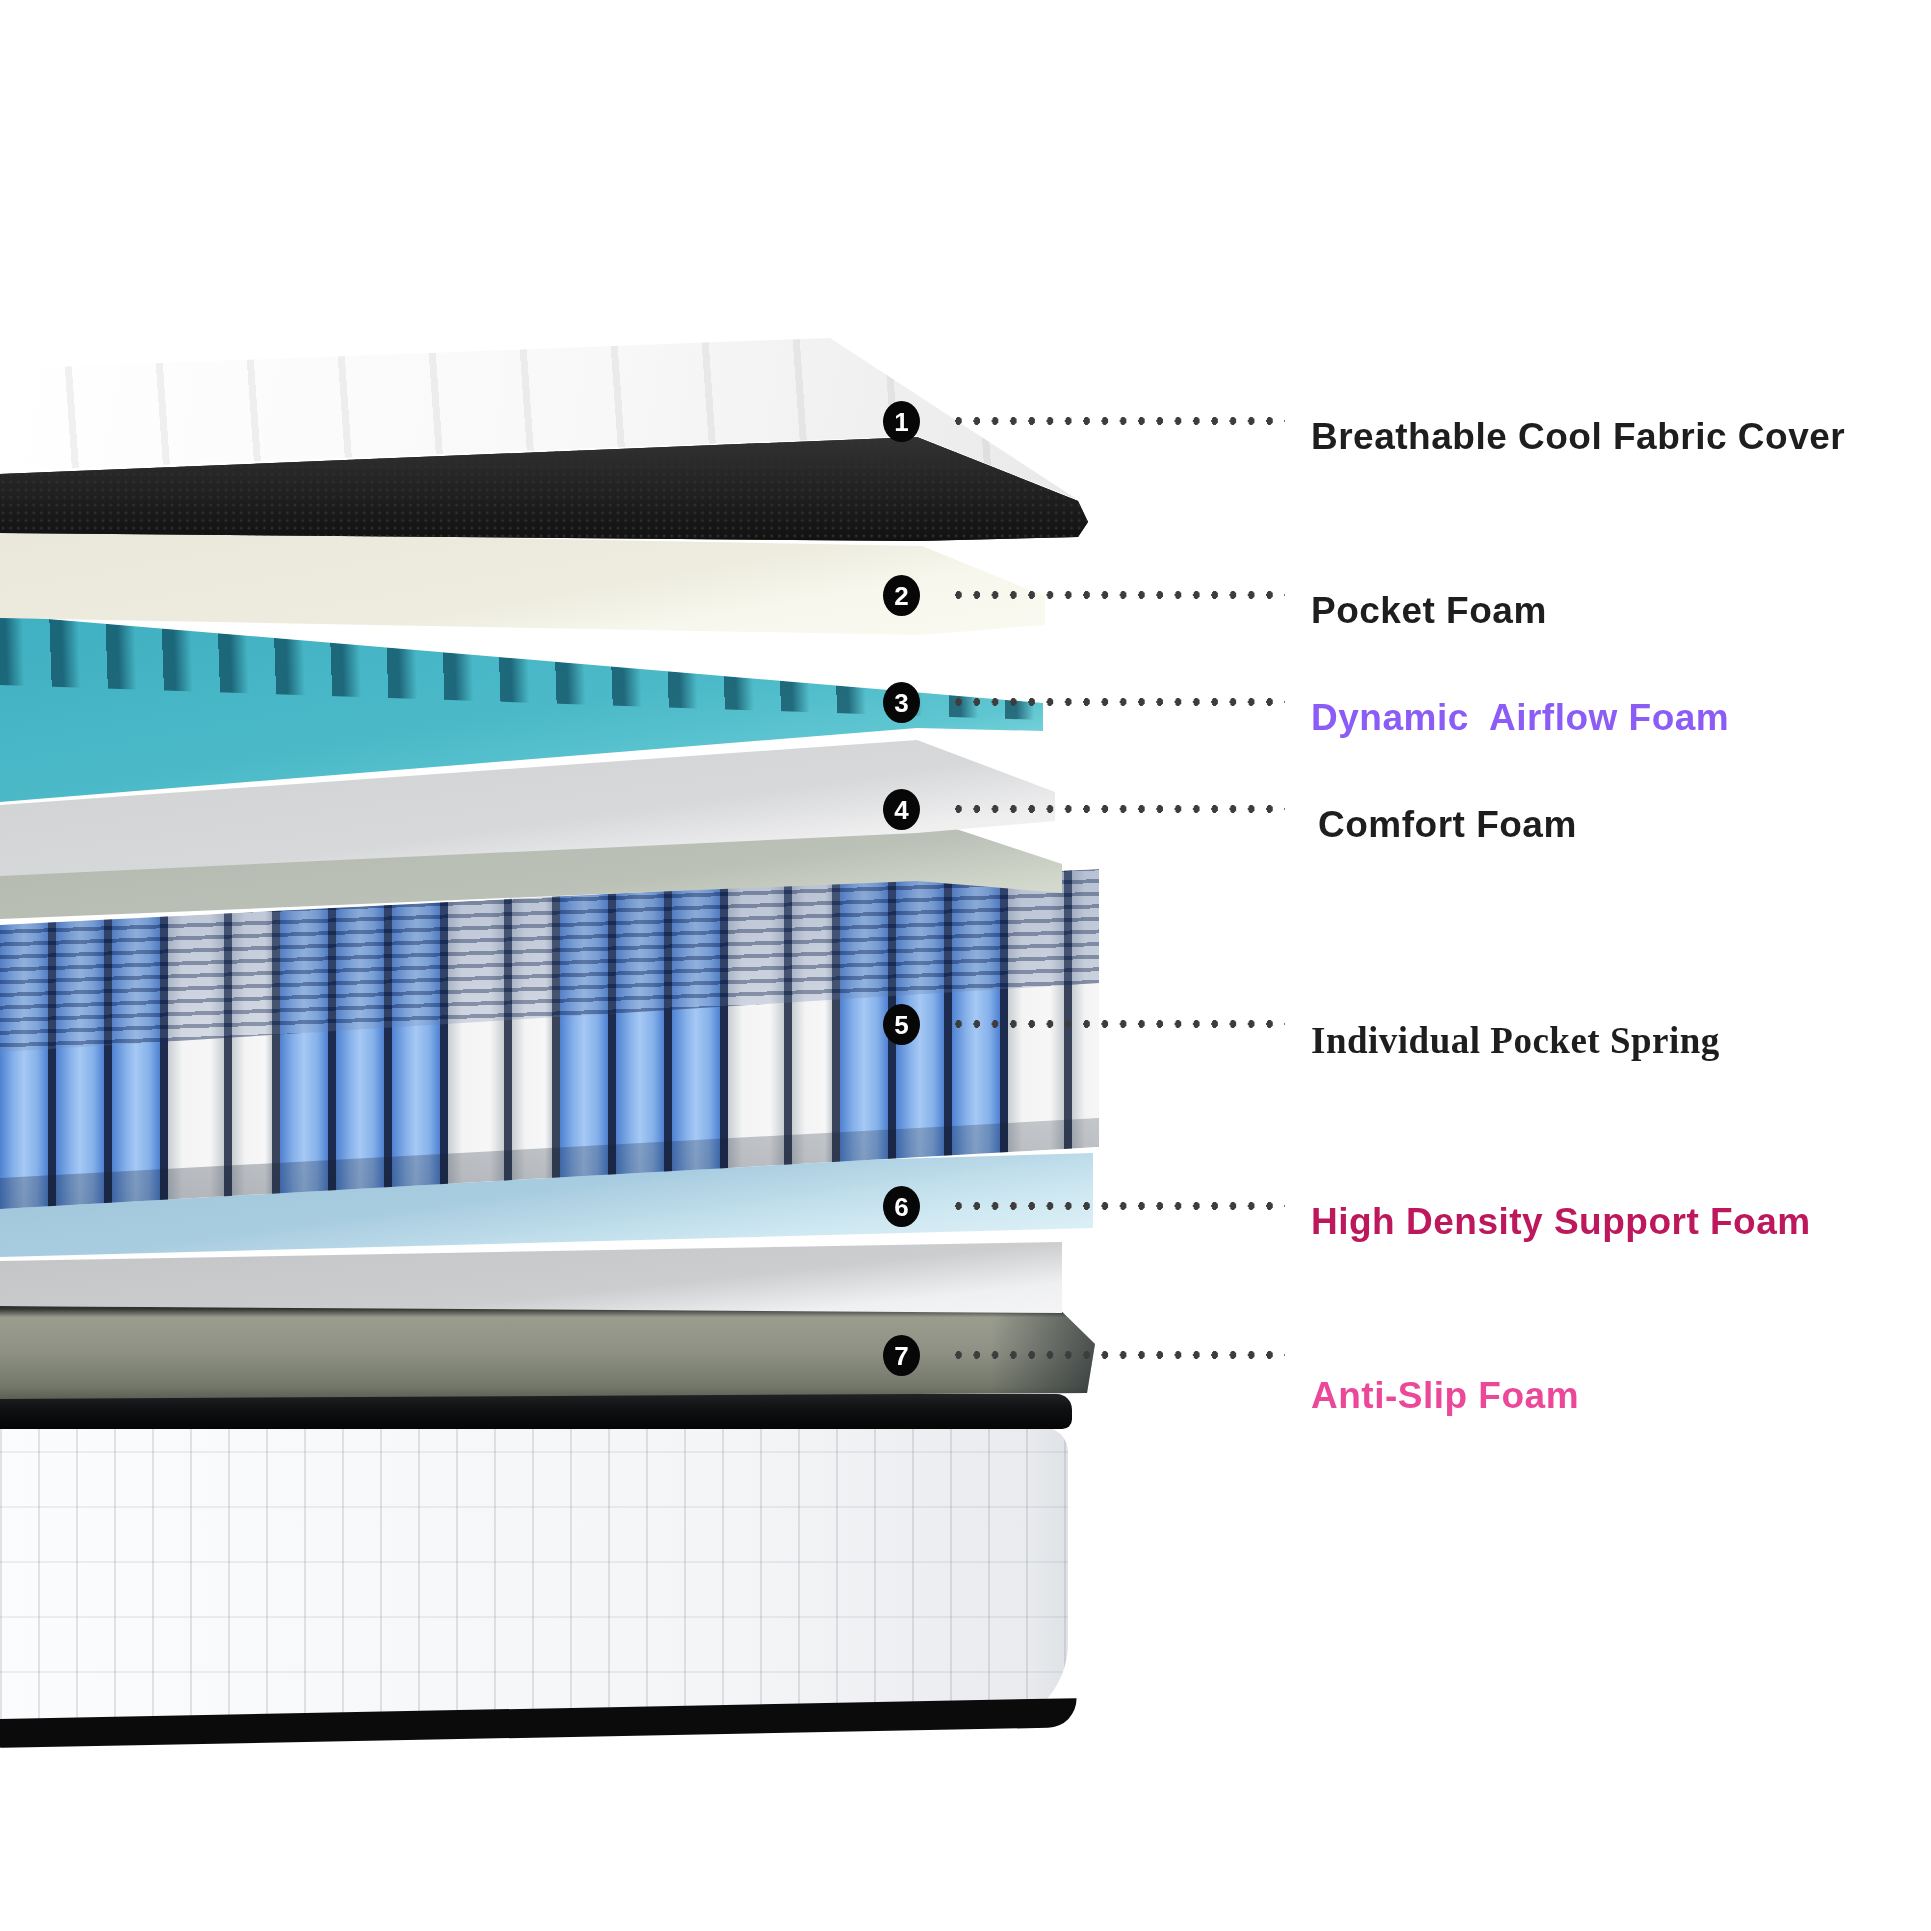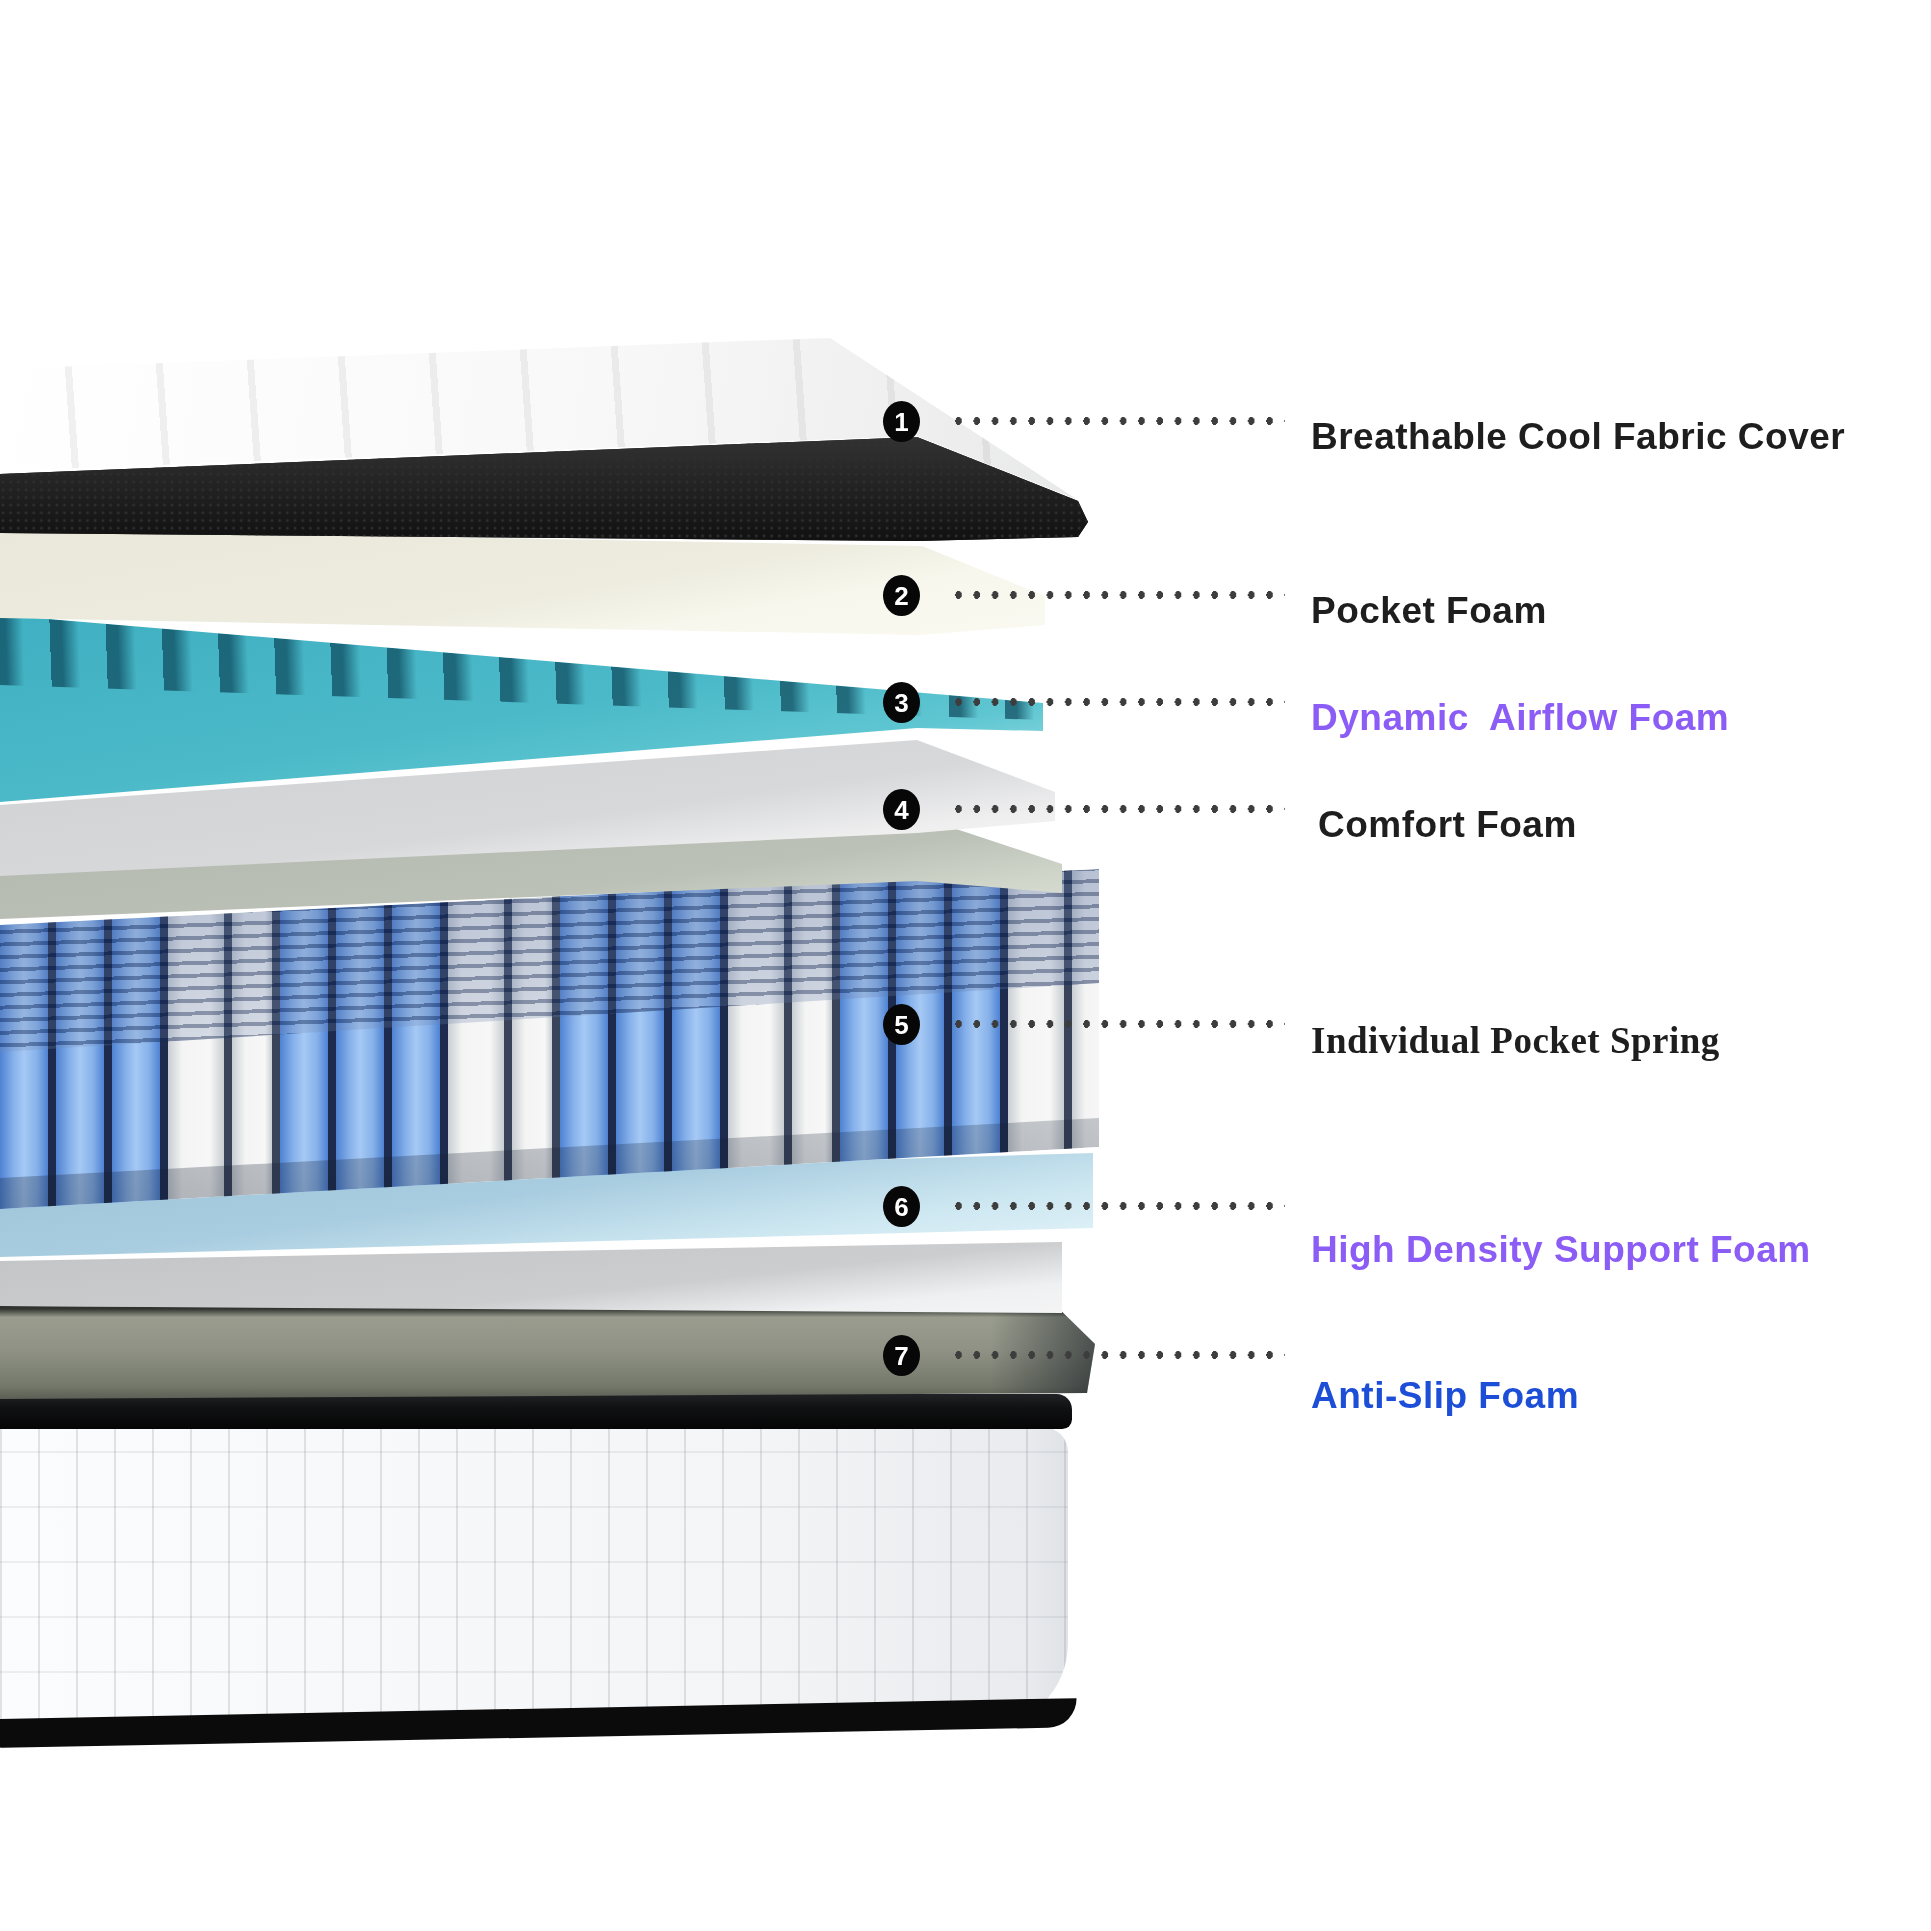--- a/index.html
+++ b/index.html
@@ -206,24 +206,24 @@
         <span>5</span>
       </div>
     <div class="dots"></div>
     <div class="row-label" style="color: rgb(30, 30, 30); font-family: Liberation Serif, serif;">Individual Pocket Spring</div>
   </div>
   <div class="ann-row r6">
     <div class="num-circle" style="background: rgb(7, 7, 7); color: rgb(255, 255, 255);">
         <span>6</span>
       </div>
     <div class="dots"></div>
-    <div class="row-label" style="color: #8b5cf6; margin-top: 28px;">High Density Support Foam</div>
+    <div class="row-label" style="color: #be185d;">High Density Support Foam</div>
   </div>
   <div class="ann-row r7">
     <div class="num-circle" style="background: rgb(7, 7, 7); color: rgb(255, 255, 255);">
         <span>7</span>
       </div>
     <div class="dots"></div>
-    <div class="row-label" style="color: #1d4ed8;">Anti-Slip Foam</div>
+    <div class="row-label" style="color: #ec4899;">Anti-Slip Foam</div>
   </div>
 
 </div>
 
 
 </body></html>

